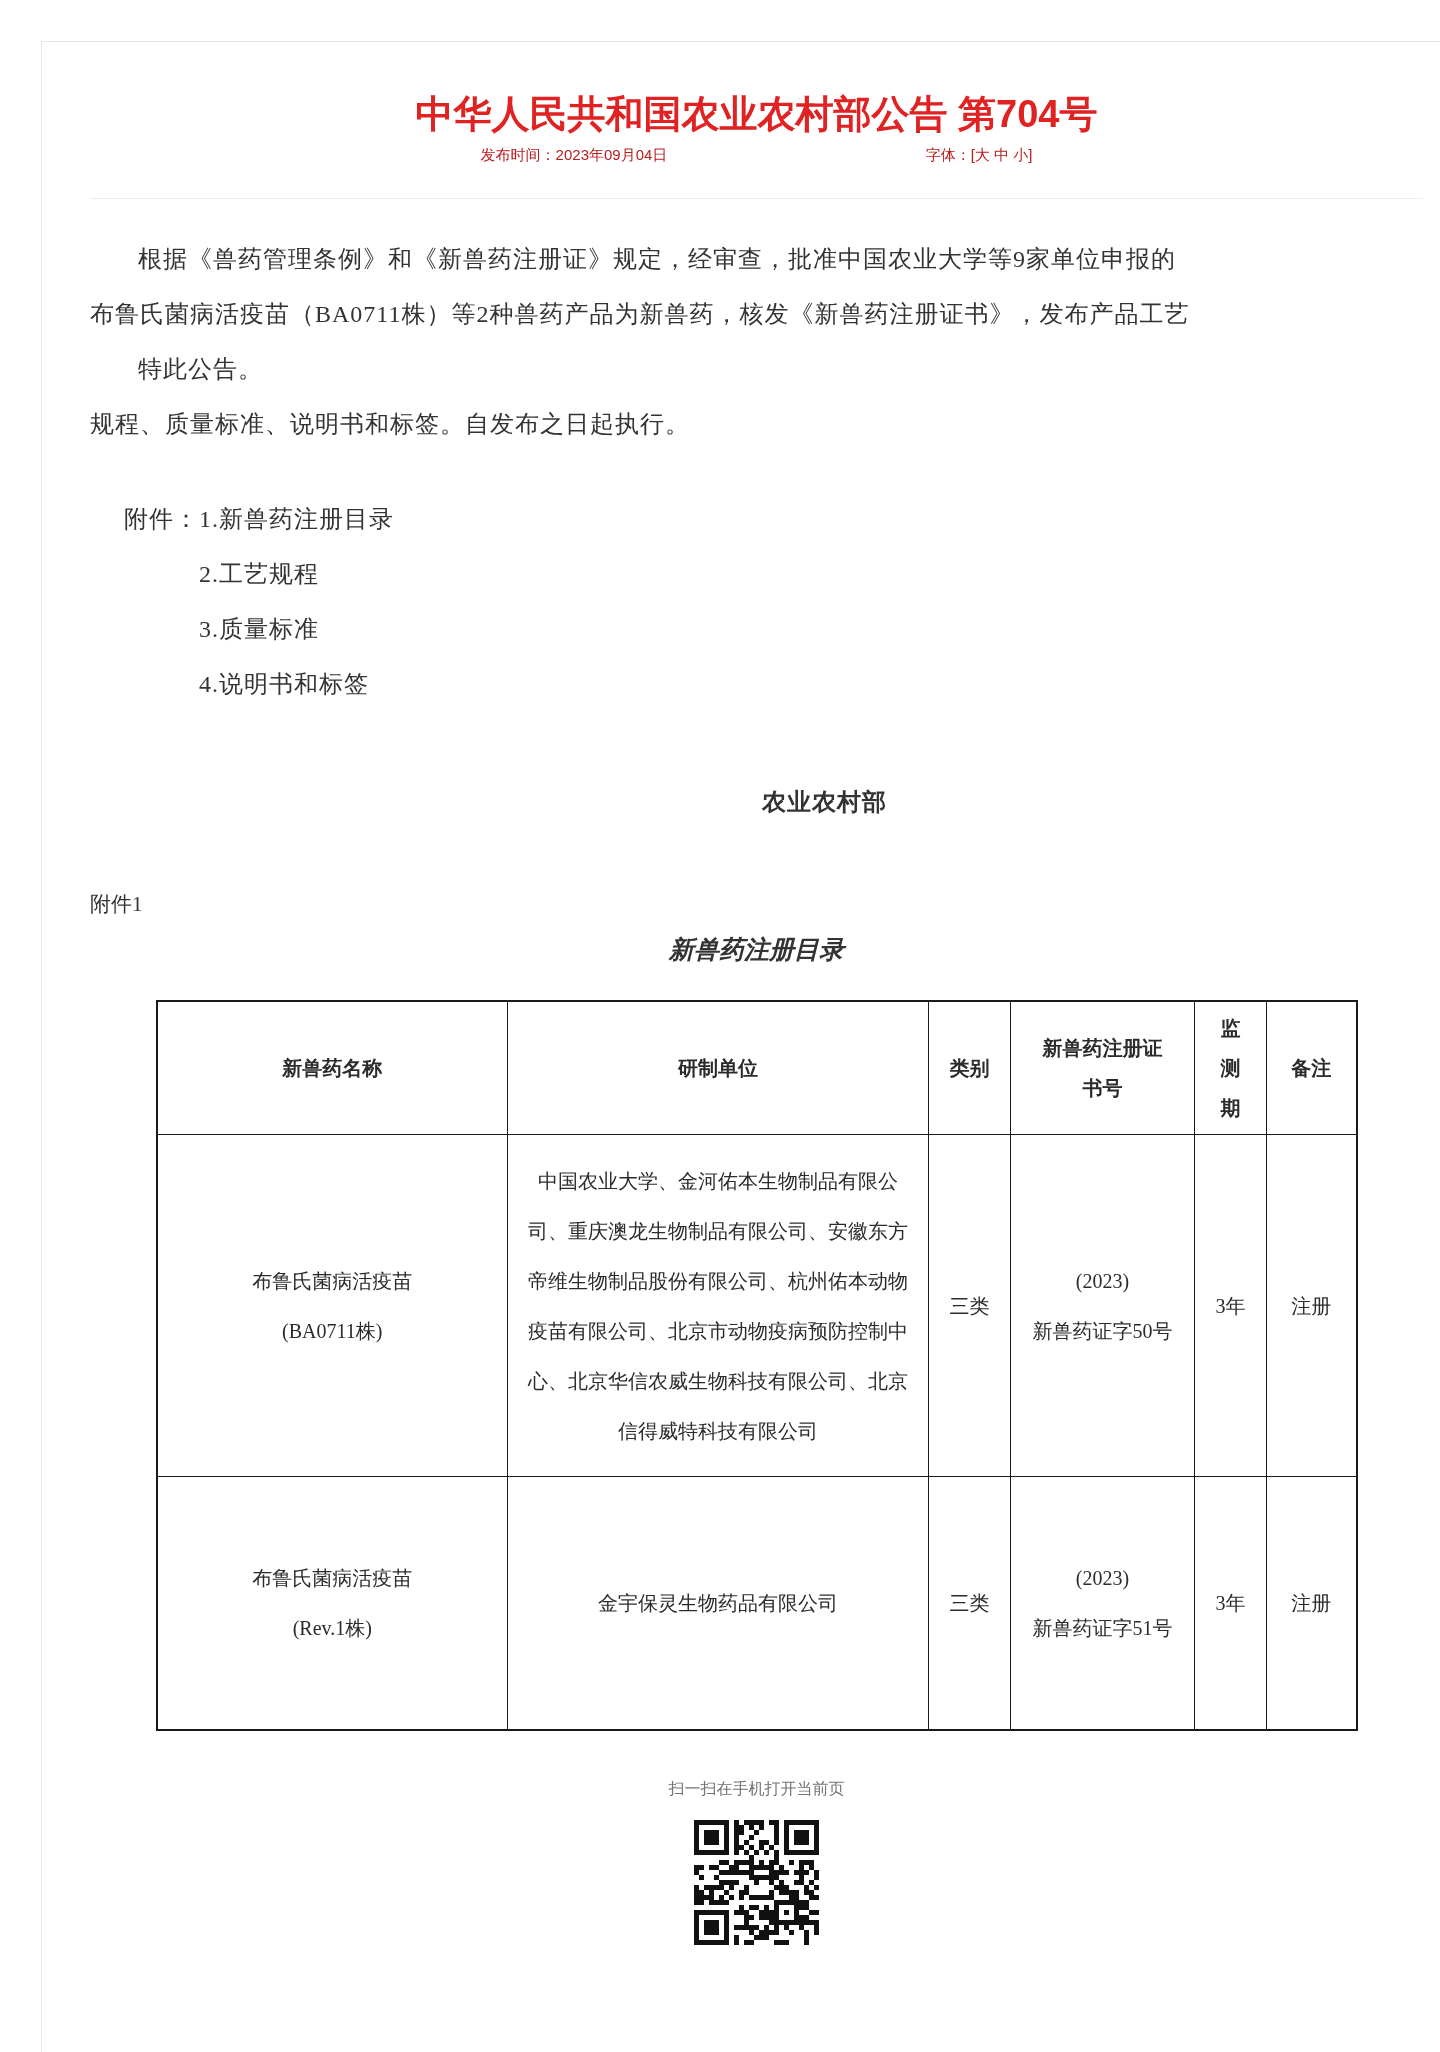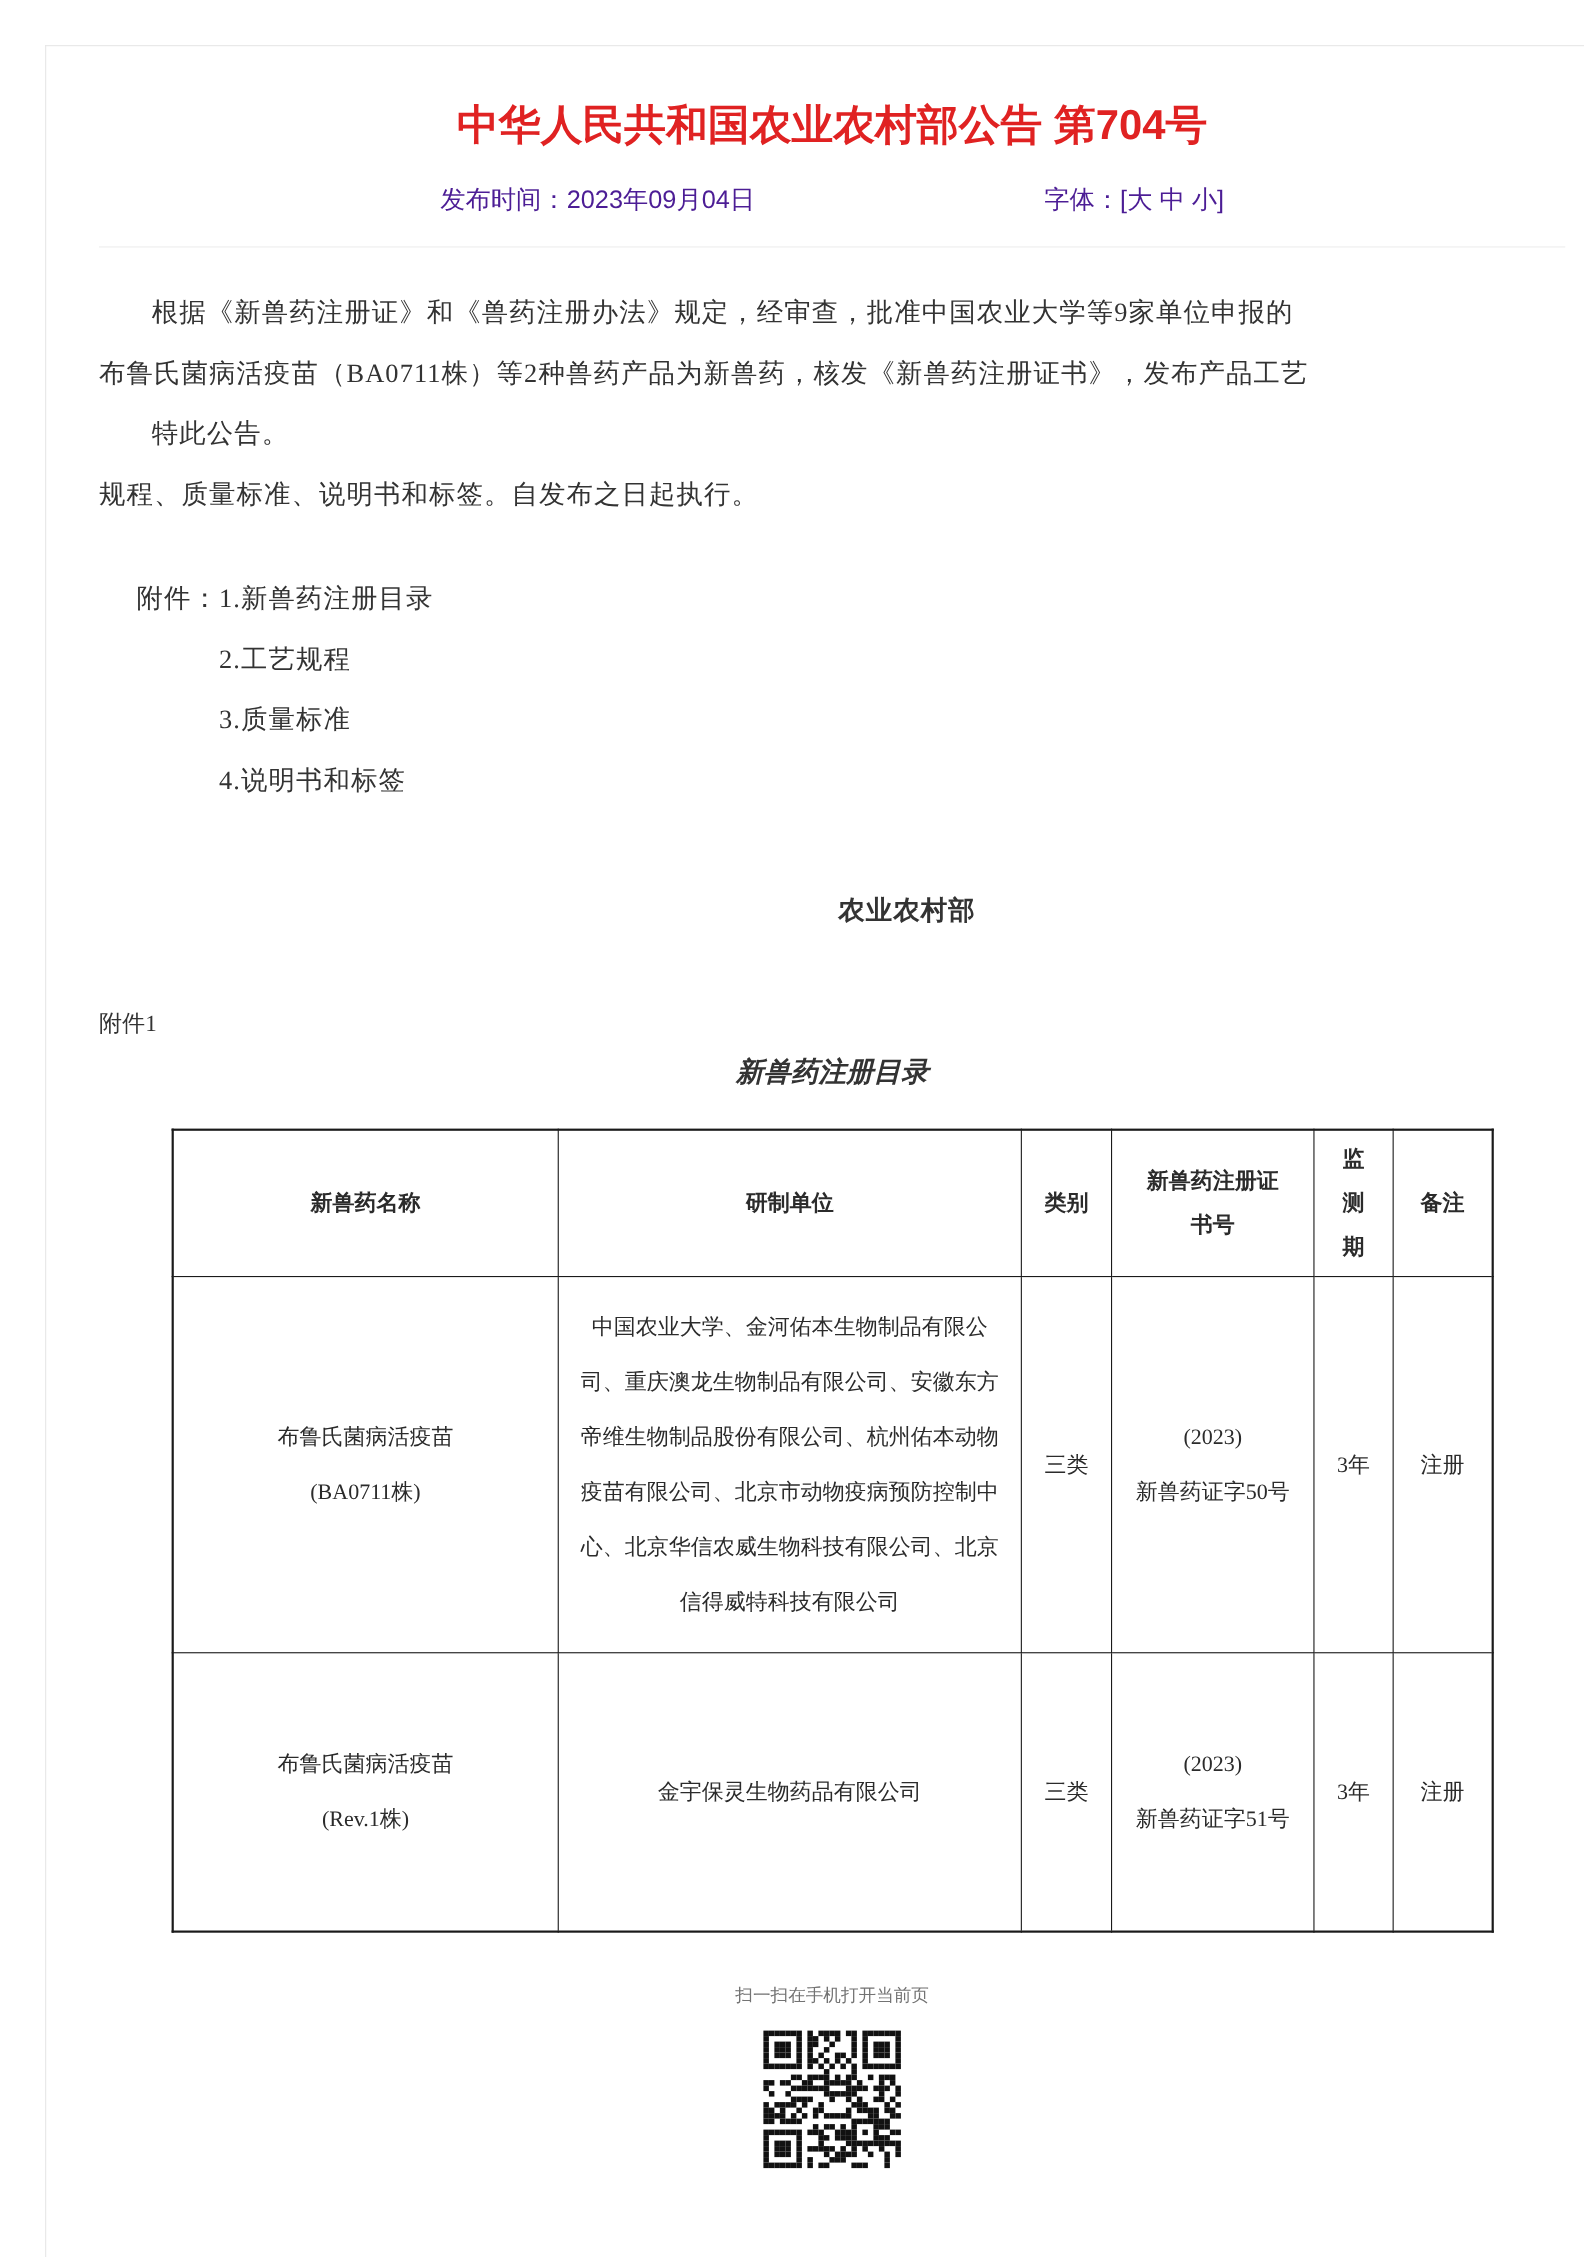--- a/index.html
+++ b/index.html
@@ -14,21 +14,21 @@
     background:#ffffff; border:1px solid #e7e7e7; border-bottom:none;
     padding:30px 48px 0 48px;
   }
   
   .page-title {
     text-align:center; color:#e02222; font-weight:bold; font-size:38px;
     line-height:56px; margin-top:14px;
     font-family:"Liberation Sans","DejaVu Sans",sans-serif;
   }
   .meta-row {
-    margin-top:26px; text-align:center; font-size:23px; color:#4c1d95;
+    text-align:center; font-size:15px; color:#b91c1c;
     line-height:26px; font-family:"Liberation Sans","DejaVu Sans",sans-serif;
   }
   .meta-item { display:inline-block; }
   .meta-gap { display:inline-block; width:250px; }
   .font-options { cursor:pointer; }
   .divider { margin-top:30px; border-top:1px solid #ededed; height:0; }
   
   .doc-body { margin-top:33px; font-size:24px; color:#333; }
   .doc-line { line-height:55px; white-space:nowrap; letter-spacing:1px; }
   .indent { text-indent:2em; }
@@ -75,21 +75,21 @@
 
   <div class="meta-row">
     <span class="meta-item"><span>发布时间：</span><span>2023年09月04日</span></span>
     <span class="meta-gap"></span>
     <span class="meta-item"><span>字体：</span><span class="font-options">[大 中 小]</span></span>
   </div>
 
   <div class="divider"></div>
 
   <div class="doc-body">
-    <div class="doc-line indent">根据《新兽药注册证》和《兽药注册办法》规定，经审查，批准中国农业大学等9家单位申报的</div>
+    <div class="doc-line indent">根据《兽药管理条例》和《新兽药注册证》规定，经审查，批准中国农业大学等9家单位申报的</div>
     <div class="doc-line">布鲁氏菌病活疫苗（BA0711株）等2种兽药产品为新兽药，核发《新兽药注册证书》，发布产品工艺</div>
     <div class="doc-line indent">特此公告。</div>
     <div class="doc-line">规程、质量标准、说明书和标签。自发布之日起执行。</div>
   </div>
 
   <div class="attach-block">
     <div class="attach-label">附件：</div>
     <ul class="attach-list">
       <li>1.新兽药注册目录</li>
       <li>2.工艺规程</li>

